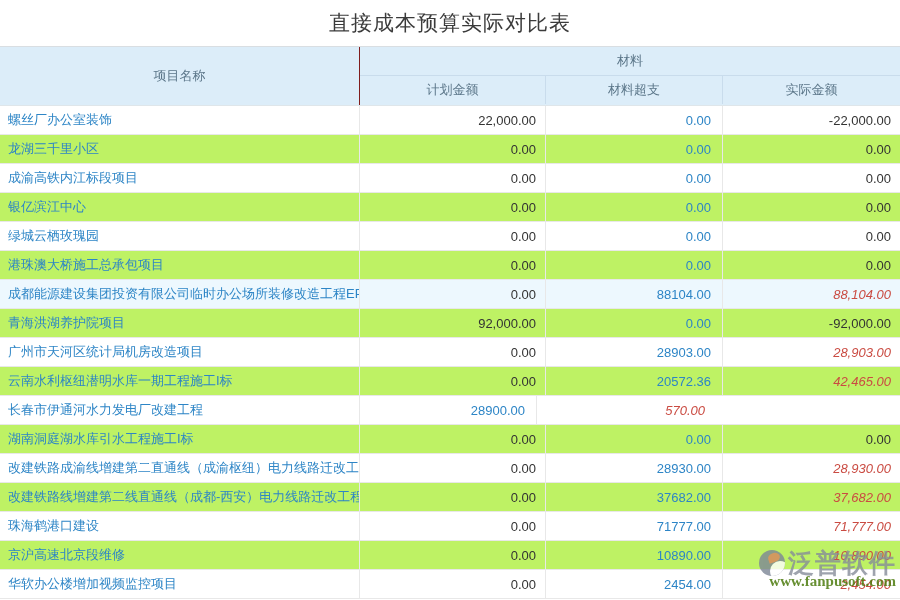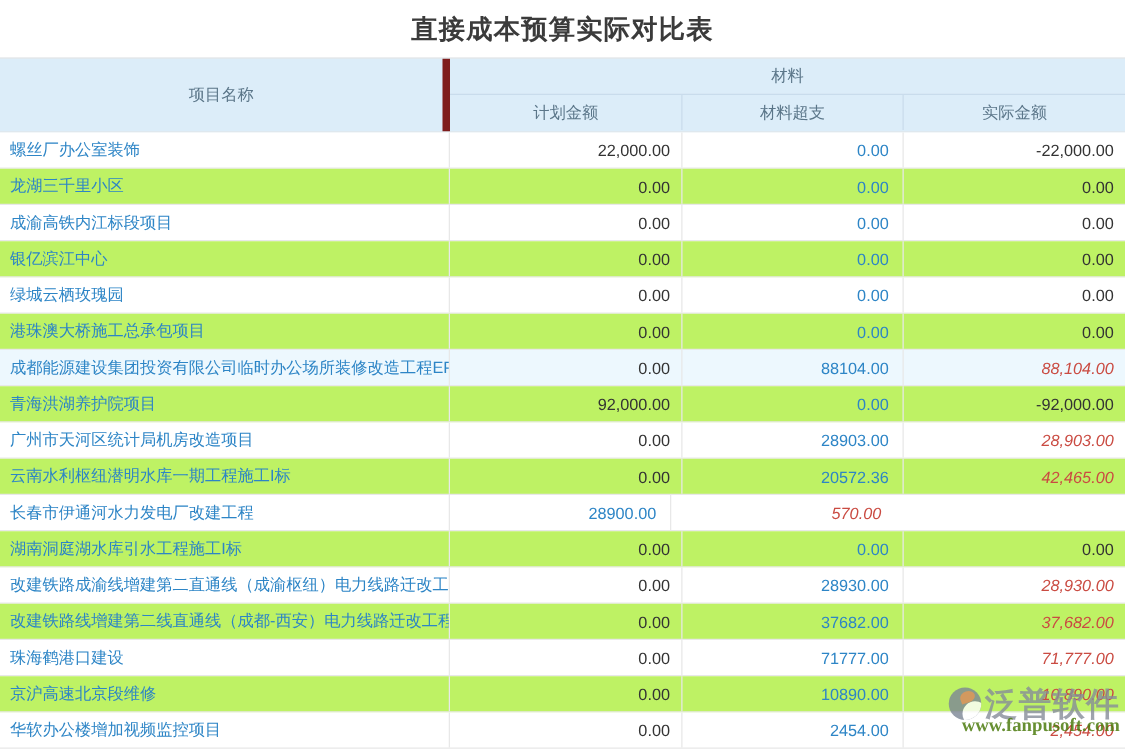--- a/index.html
+++ b/index.html
@@ -6,33 +6,33 @@
   body{
     width:900px;height:600px;overflow:hidden;background:#fff;
     font-family:"Liberation Sans","DejaVu Sans",sans-serif;
     position:relative;
   }
   .page{width:900px;height:600px;position:relative;}
 
   
   .title-bar{height:46px;display:flex;align-items:center;justify-content:center;}
   .title-bar h1{
-    margin:0;font-size:21px;font-weight:bold;color:#3b3b3b;letter-spacing:1px;
+    margin:0;font-size:21px;font-weight:normal;color:#3b3b3b;letter-spacing:1px;
   }
 
   
   .grid{width:900px;border-top:1px solid #d9dee2;}
   .thead{
     display:flex;background:#dcedf9;color:#5b7689;font-size:13px;
     border-bottom:1px solid #dfe6ea;
   }
   .th-project{
     width:360px;box-sizing:border-box;height:58px;
     display:flex;align-items:center;justify-content:center;
-    border-right:6px solid #7f1d1d;
+    border-right:1px solid #7f1d1d;
   }
   .th-group-wrap{width:540px;}
   .th-group{
     height:29px;box-sizing:border-box;display:flex;align-items:center;justify-content:center;
     border-bottom:1px solid #c9dcec;
   }
   .th-subrow{display:flex;height:28px;}
   .th-sub{
     box-sizing:border-box;display:flex;align-items:center;justify-content:center;
     border-right:1px solid #c9dcec;

